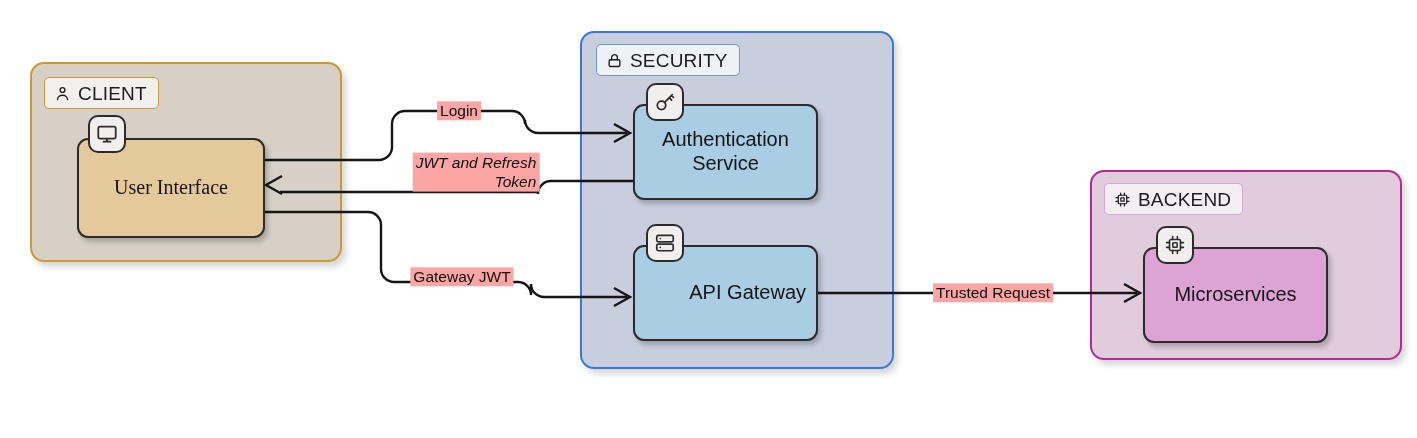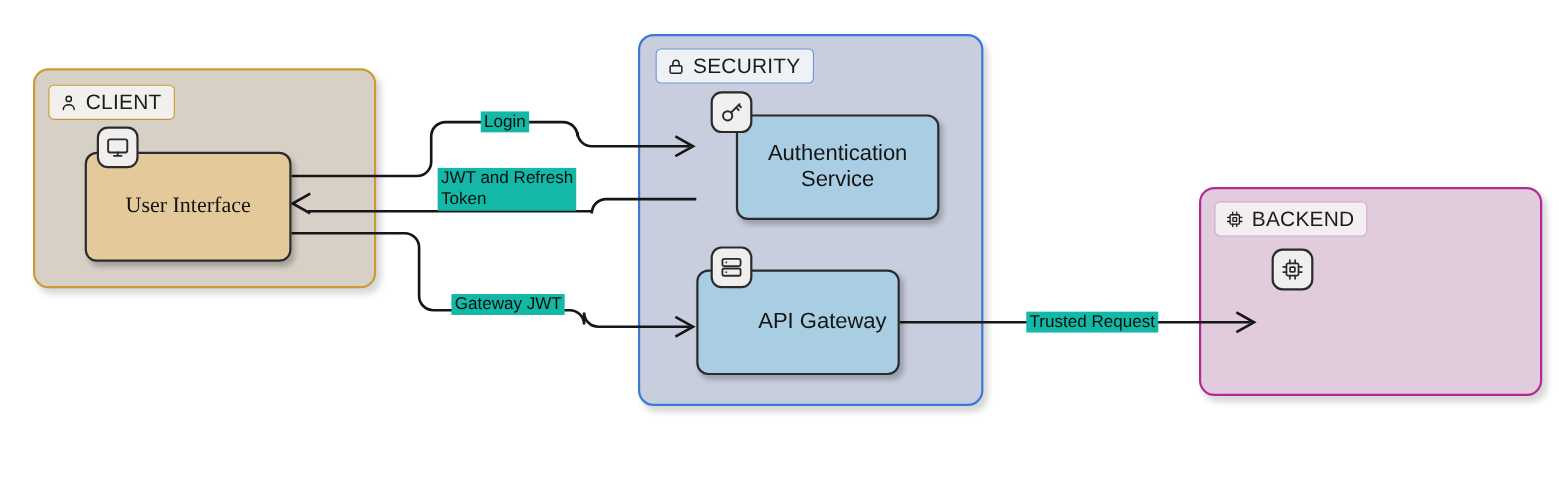--- a/index.html
+++ b/index.html
@@ -71,21 +71,21 @@
     text-align: center;
     box-shadow: 3px 4px 5px rgba(0,0,0,0.22);
   }
   .node-label {
     font-size: 20px;
     color: #141414;
     line-height: 1.18;
     padding: 0 10px;
   }
   .node-ui   { background: #e4c99a; font-family: Liberation Serif, serif; }
-  .node-auth { background: #a9cde2; margin-left: 36px; }
+  .node-auth { background: #a9cde2; }
   .node-gw   { background: #a9cde2; }
   .node-ms   { background: #dda3d5; }
 
   
   .node-chip {
     position: absolute;
     width: 38px;
     height: 38px;
     border: 2.2px solid #2b2b2b;
     border-radius: 10px;
@@ -108,23 +108,23 @@
     pointer-events: none;
   }
   #wires path { fill: none; stroke: #161616; stroke-width: 2.4px; }
   #wires .arrowhead { fill: none; stroke: #161616; stroke-width: 2.4px; }
 
   .wire-label {
     position: absolute;
     font-size: 15.5px;
     color: #0f0f0f;
     line-height: 1.25;
-    text-align: left;
+    text-align: right;
     white-space: pre;
-    background: #14b8a6;
+    background: #fca5a5;
     padding: 0 3px;
     transform: translate(-50%, -50%);
   }
 </style>
 </head>
 <body>
 
 <div id="canvas">
 
   <div class="group group-client" style="left:30px; top:62px; width:312px; height:200px;"></div>
@@ -174,21 +174,21 @@
     <path d="M265,212 H368 a13,13 0 0 1 13,13 V269 a13,13 0 0 0 13,13
              H518 a13,13 0 0 1 13,13 V284 a13,13 0 0 0 13,13 H627"></path>
     <path class="arrowhead" d="M614,288 L630,297 L614,306"></path>
 
     <path d="M818,293 H1137"></path>
     <path class="arrowhead" d="M1124,284 L1140,293 L1124,302"></path>
   </svg>
 
   <div class="wire-label" style="left:459px; top:111px;">Login</div>
 
-  <div class="wire-label" style="left:461px; top:172px;">JWT and Refresh
+  <div class="wire-label" style="left:476px; top:172px;font-style:italic;">JWT and Refresh
 Token</div>
 
   <div class="wire-label" style="left:462px; top:277px;">Gateway JWT</div>
 
   <div class="wire-label" style="left:993px; top:293px;">Trusted Request</div>
 
   <div class="node node-ui" style="left:77px; top:138px; width:188px; height:100px;">
     <span class="node-label">User Interface</span>
   </div>
   <div class="node-chip" style="left:88px; top:115px;">
@@ -219,20 +219,23 @@
   <div class="node-chip" style="left:646px; top:224px;">
     <span>
       <svg viewBox="0 0 24 24" fill="none" stroke="#2b2b2b" stroke-width="1.8" stroke-linecap="round" stroke-linejoin="round">
         <rect x="3" y="3.6" width="18" height="7.2" rx="1.8"></rect>
         <rect x="3" y="13.2" width="18" height="7.2" rx="1.8"></rect>
         <path d="M6.8 7.2h0.01M6.8 16.8h0.01"></path>
       </svg>
     </span>
   </div>
 
+  <div class="node node-ms" style="left:1143px; top:247px; width:185px; height:96px;">
+    <span class="node-label">Microservices</span>
+  </div>
   <div class="node-chip" style="left:1156px; top:226px;">
     <span>
       <svg viewBox="0 0 24 24" fill="none" stroke="#2b2b2b" stroke-width="1.7" stroke-linecap="round" stroke-linejoin="round">
         <rect x="6" y="6" width="12" height="12" rx="1.6"></rect>
         <rect x="9.6" y="9.6" width="4.8" height="4.8" rx="0.8"></rect>
         <path d="M9.4 2.8v3.2M14.6 2.8v3.2M9.4 18v3.2M14.6 18v3.2
                  M2.8 9.4h3.2M2.8 14.6h3.2M18 9.4h3.2M18 14.6h3.2"></path>
       </svg>
     </span>
   </div>

